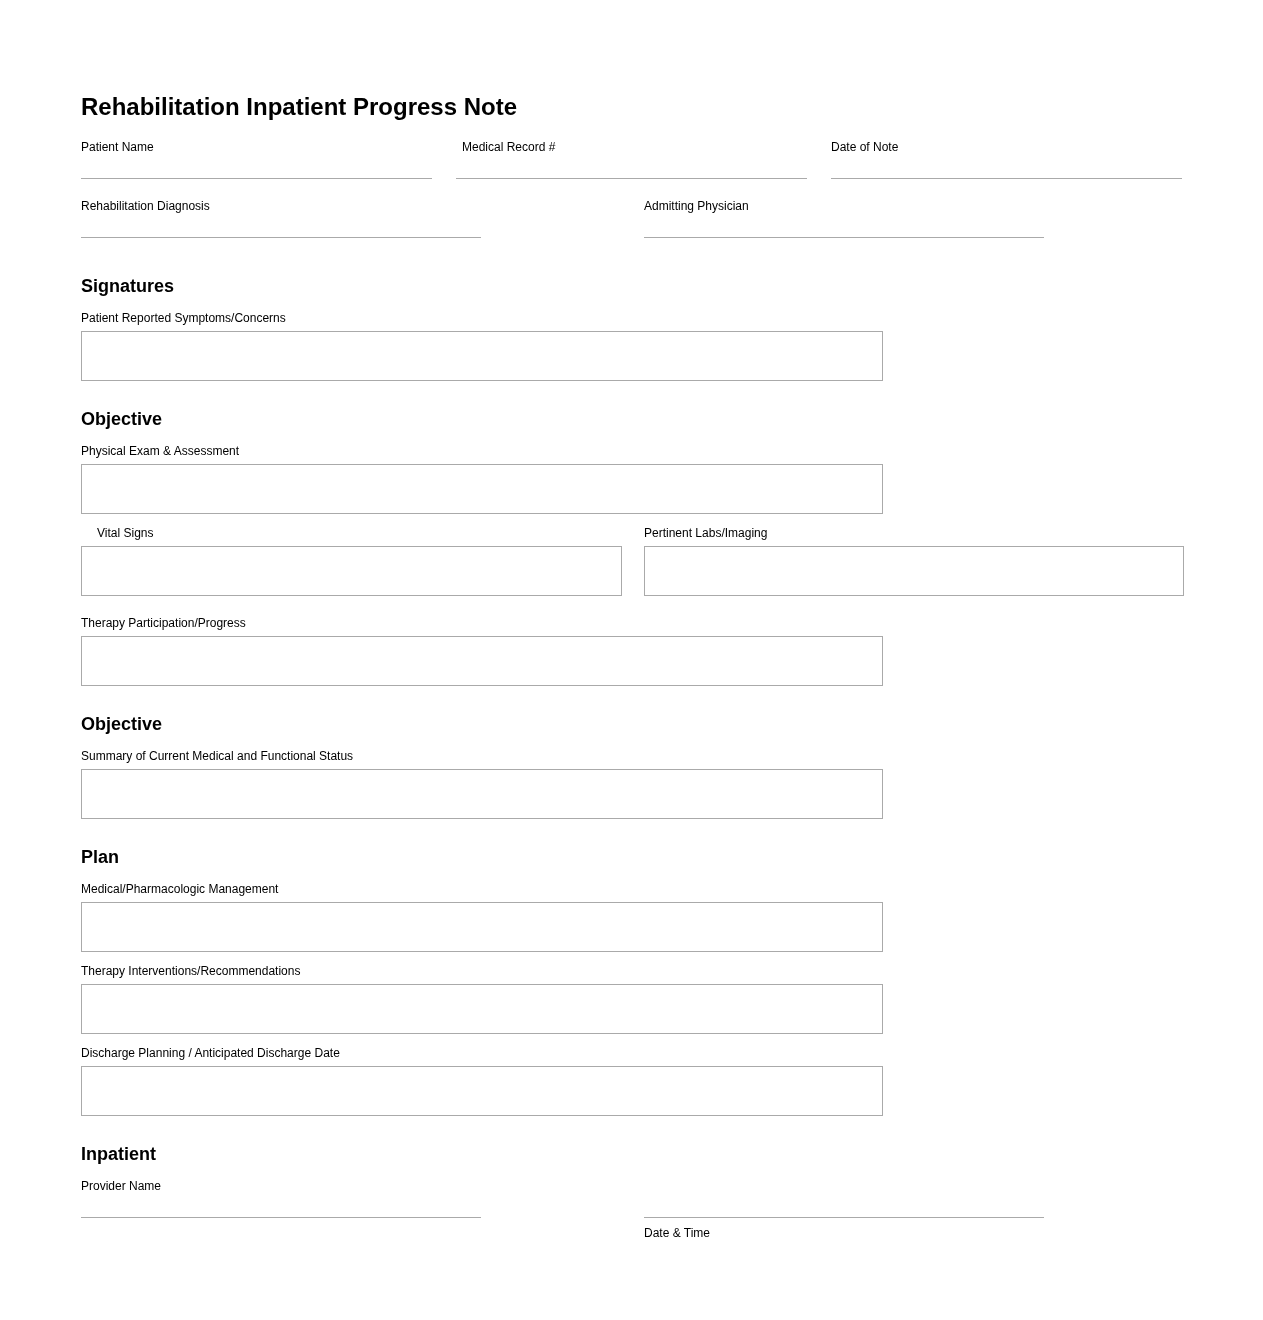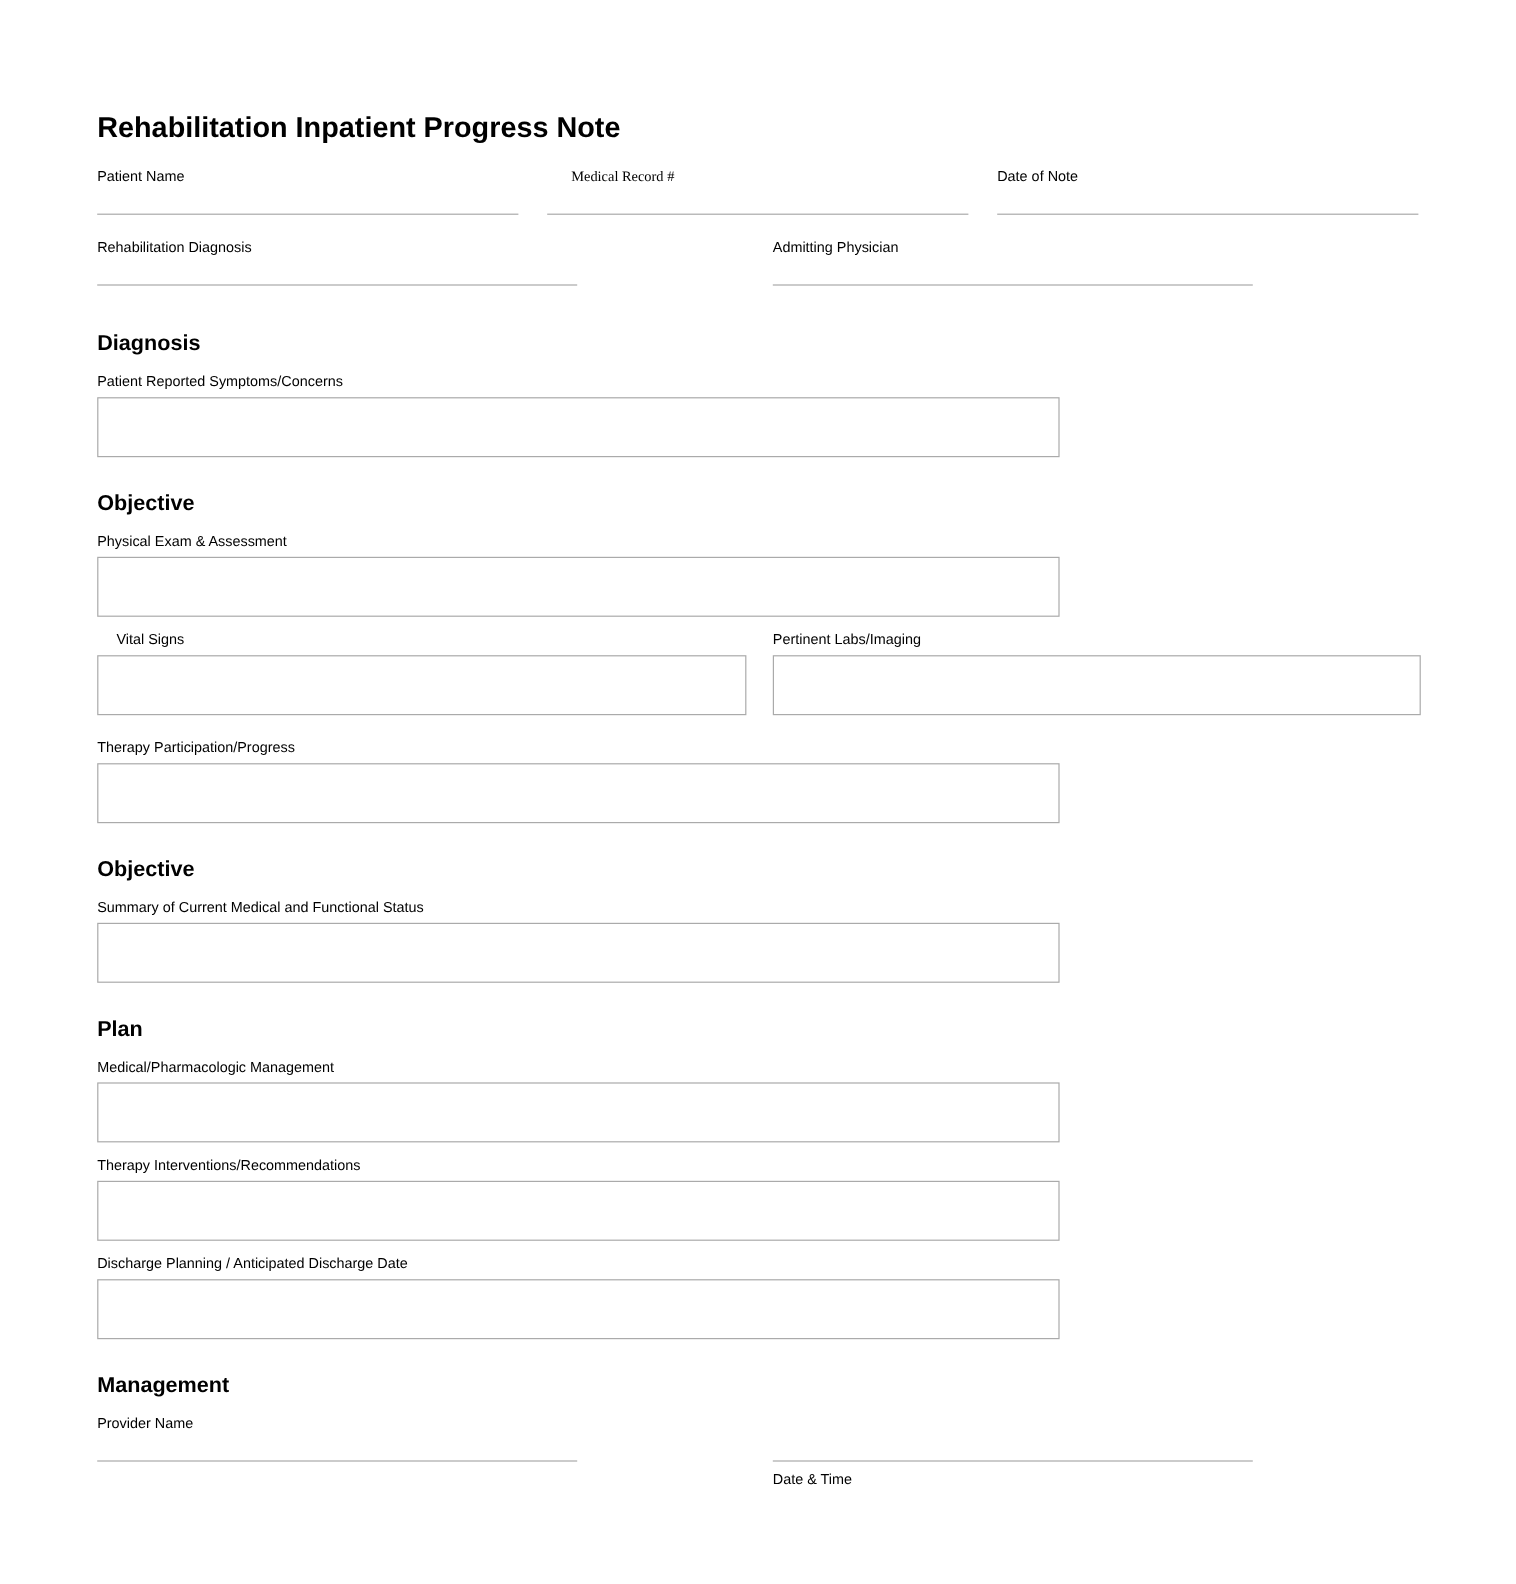--- a/index.html
+++ b/index.html
@@ -11,33 +11,33 @@
   .box { position: absolute; border: 1px solid #aaaaaa; box-sizing: border-box; background: #fff; height: 50px; }
 </style>
 </head>
 <body>
 
 <h1>Rehabilitation Inpatient Progress Note</h1>
 
 <div class="label" style="left:81px;top:137px;">Patient Name</div>
 <div class="line" style="left:81px;top:178px;width:351px;"></div>
 
-<div class="label" style="left:476px;top:137px;font-family:Liberation Serif, serif;">Medical Record #</div>
+<div class="label" style="left:462px;top:137px;">Medical Record #</div>
 <div class="line" style="left:456px;top:178px;width:351px;"></div>
 
 <div class="label" style="left:831px;top:137px;">Date of Note</div>
 <div class="line" style="left:831px;top:178px;width:351px;"></div>
 
 <div class="label" style="left:81px;top:196px;">Rehabilitation Diagnosis</div>
 <div class="line" style="left:81px;top:237px;width:400px;"></div>
 
 <div class="label" style="left:644px;top:196px;">Admitting Physician</div>
 <div class="line" style="left:644px;top:237px;width:400px;"></div>
 
-<div class="section" style="left:81px;top:275px;">Diagnosis</div>
+<div class="section" style="left:81px;top:275px;">Signatures</div>
 <div class="label" style="left:81px;top:308px;">Patient Reported Symptoms/Concerns</div>
 <div class="box" style="left:81px;top:331px;width:802px;"></div>
 
 <div class="section" style="left:81px;top:408px;">Objective</div>
 <div class="label" style="left:81px;top:441px;">Physical Exam &amp; Assessment</div>
 <div class="box" style="left:81px;top:464px;width:802px;"></div>
 
 <div class="label" style="left:81px;top:523px;margin-left:16px;">Vital Signs</div>
 <div class="box" style="left:81px;top:546px;width:541px;"></div>
 
@@ -54,18 +54,18 @@
 <div class="section" style="left:81px;top:846px;">Plan</div>
 <div class="label" style="left:81px;top:879px;">Medical/Pharmacologic Management</div>
 <div class="box" style="left:81px;top:902px;width:802px;"></div>
 
 <div class="label" style="left:81px;top:961px;text-align:center;">Therapy Interventions/Recommendations</div>
 <div class="box" style="left:81px;top:984px;width:802px;"></div>
 
 <div class="label" style="left:81px;top:1043px;">Discharge Planning / Anticipated Discharge Date</div>
 <div class="box" style="left:81px;top:1066px;width:802px;"></div>
 
-<div class="section" style="left:81px;top:1143px;">Management</div>
+<div class="section" style="left:81px;top:1143px;">Inpatient</div>
 <div class="label" style="left:81px;top:1176px;">Provider Name</div>
 <div class="line" style="left:81px;top:1217px;width:400px;"></div>
 
 <div class="label" style="left:644px;top:1223px;">Date &amp; Time</div>
 <div class="line" style="left:644px;top:1217px;width:400px;"></div>
 
 </body></html>

